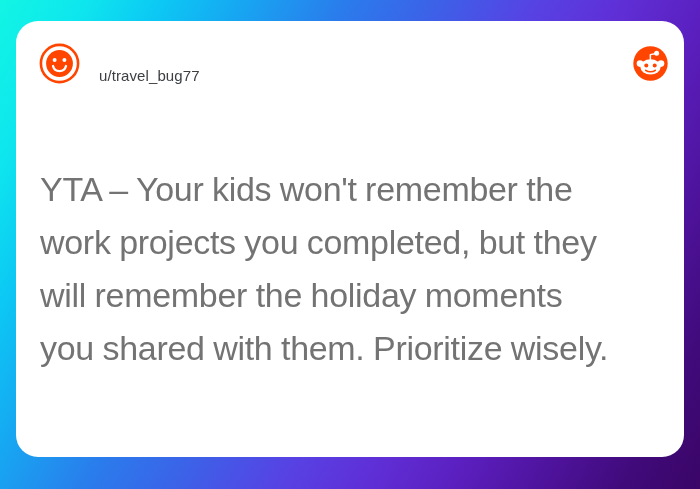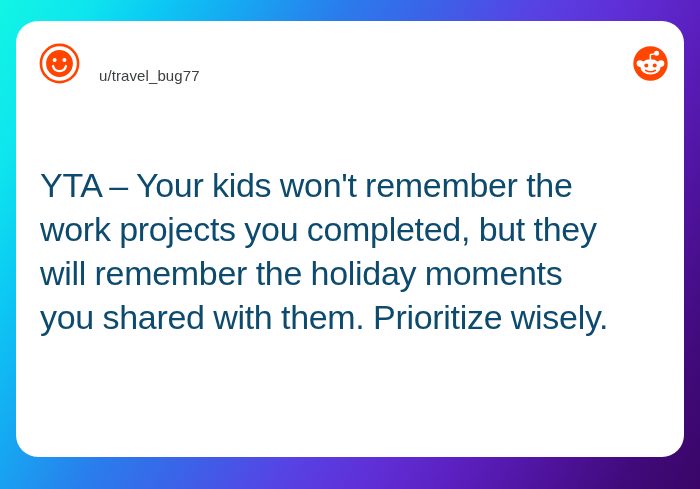--- a/index.html
+++ b/index.html
@@ -86,22 +86,22 @@
   }
   .brand-logo svg { display: block; }
 
   
   .quote {
     position: absolute;
     left: 24px;
     top: 142px;
     width: 575px;
     font-size: 34px;
-    line-height: 44px;
-    color: #0c4a6e;
+    line-height: 53px;
+    color: #737373;
     letter-spacing: -0.3px;
     word-spacing: -0.6px;
     font-weight: 400;
     font-family: "Liberation Sans", sans-serif;
     white-space: pre-wrap;
   }
 </style>
 </head>
 <body>
 

